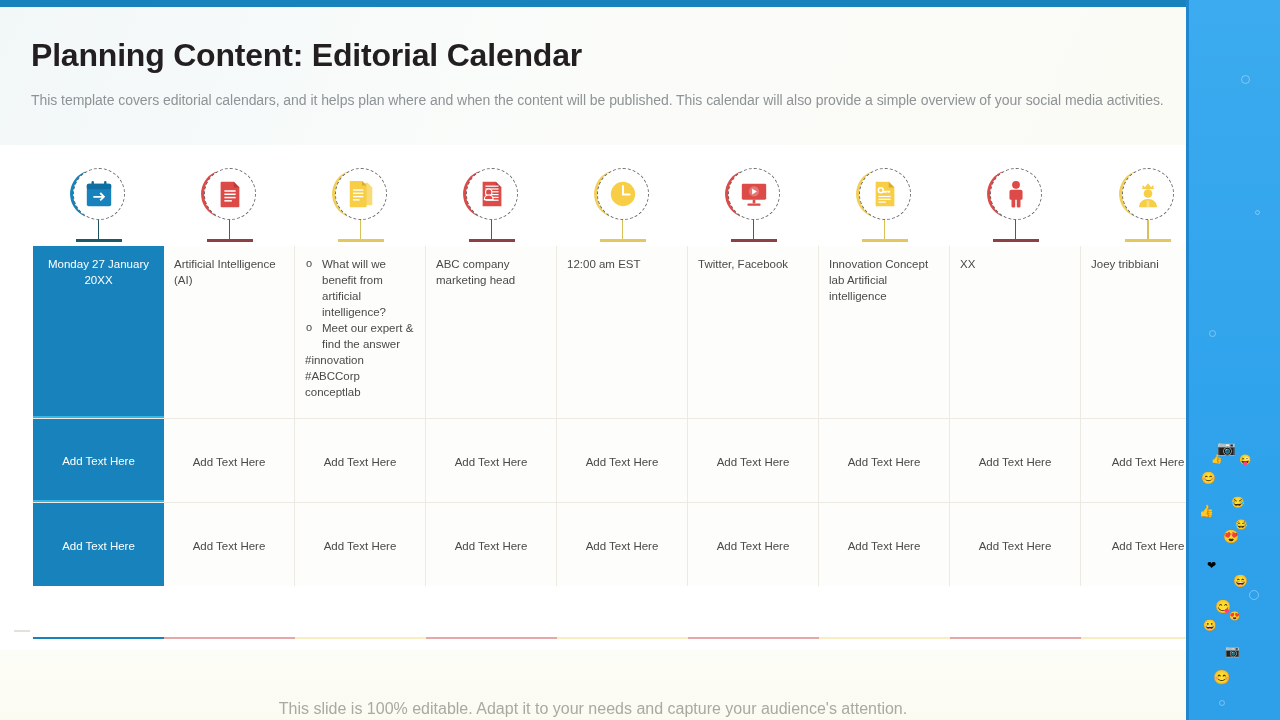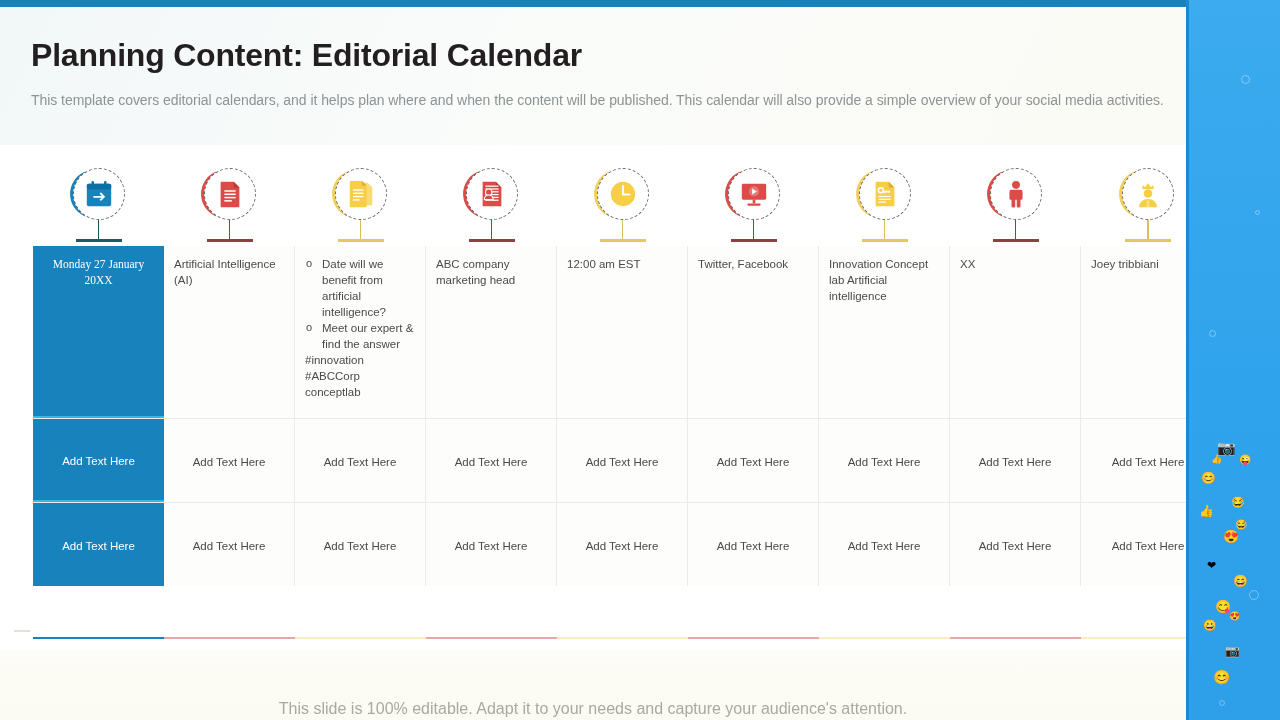--- a/index.html
+++ b/index.html
@@ -303,25 +303,25 @@
           </svg>
      </div>
      <div class="icon-stem" style="background:#d8c05c"></div>
      <div class="icon-base" style="background:#e2c85e"></div>
       </div>
     </div>
 
   <div class="table">
     <div id="tbody">
         <div class="row r1">
-          <div class="td firstcol" style="width: 131px; font-family: Liberation Serif, serif;">Monday 27 January 20XX</div>
+          <div class="td firstcol" style="width: 131px;">Monday 27 January 20XX</div>
           <div class="td cell-topics" style="width: 131px;">Artificial Intelligence (AI)</div>
           <div class="td cell-content" style="width: 131px;">
             <ul class="bullets">
-              <li>Date will we benefit from artificial intelligence?</li>
+              <li>What will we benefit from artificial intelligence?</li>
               <li>Meet our expert &amp; find the answer</li>
             </ul>
             <div class="tags">#innovation #ABCCorp conceptlab</div>
           </div>
           <div class="td cell-author" style="width: 131px;">ABC company marketing head</div>
           <div class="td cell-time" style="width: 131px;">12:00 am EST</div>
           <div class="td cell-channel" style="width: 131px;">Twitter, Facebook</div>
           <div class="td cell-keywords" style="width: 131px;">Innovation Concept lab Artificial intelligence</div>
           <div class="td cell-count" style="width: 131px;">XX</div>
           <div class="td cell-owner" style="width: 134px;">Joey tribbiani</div>

